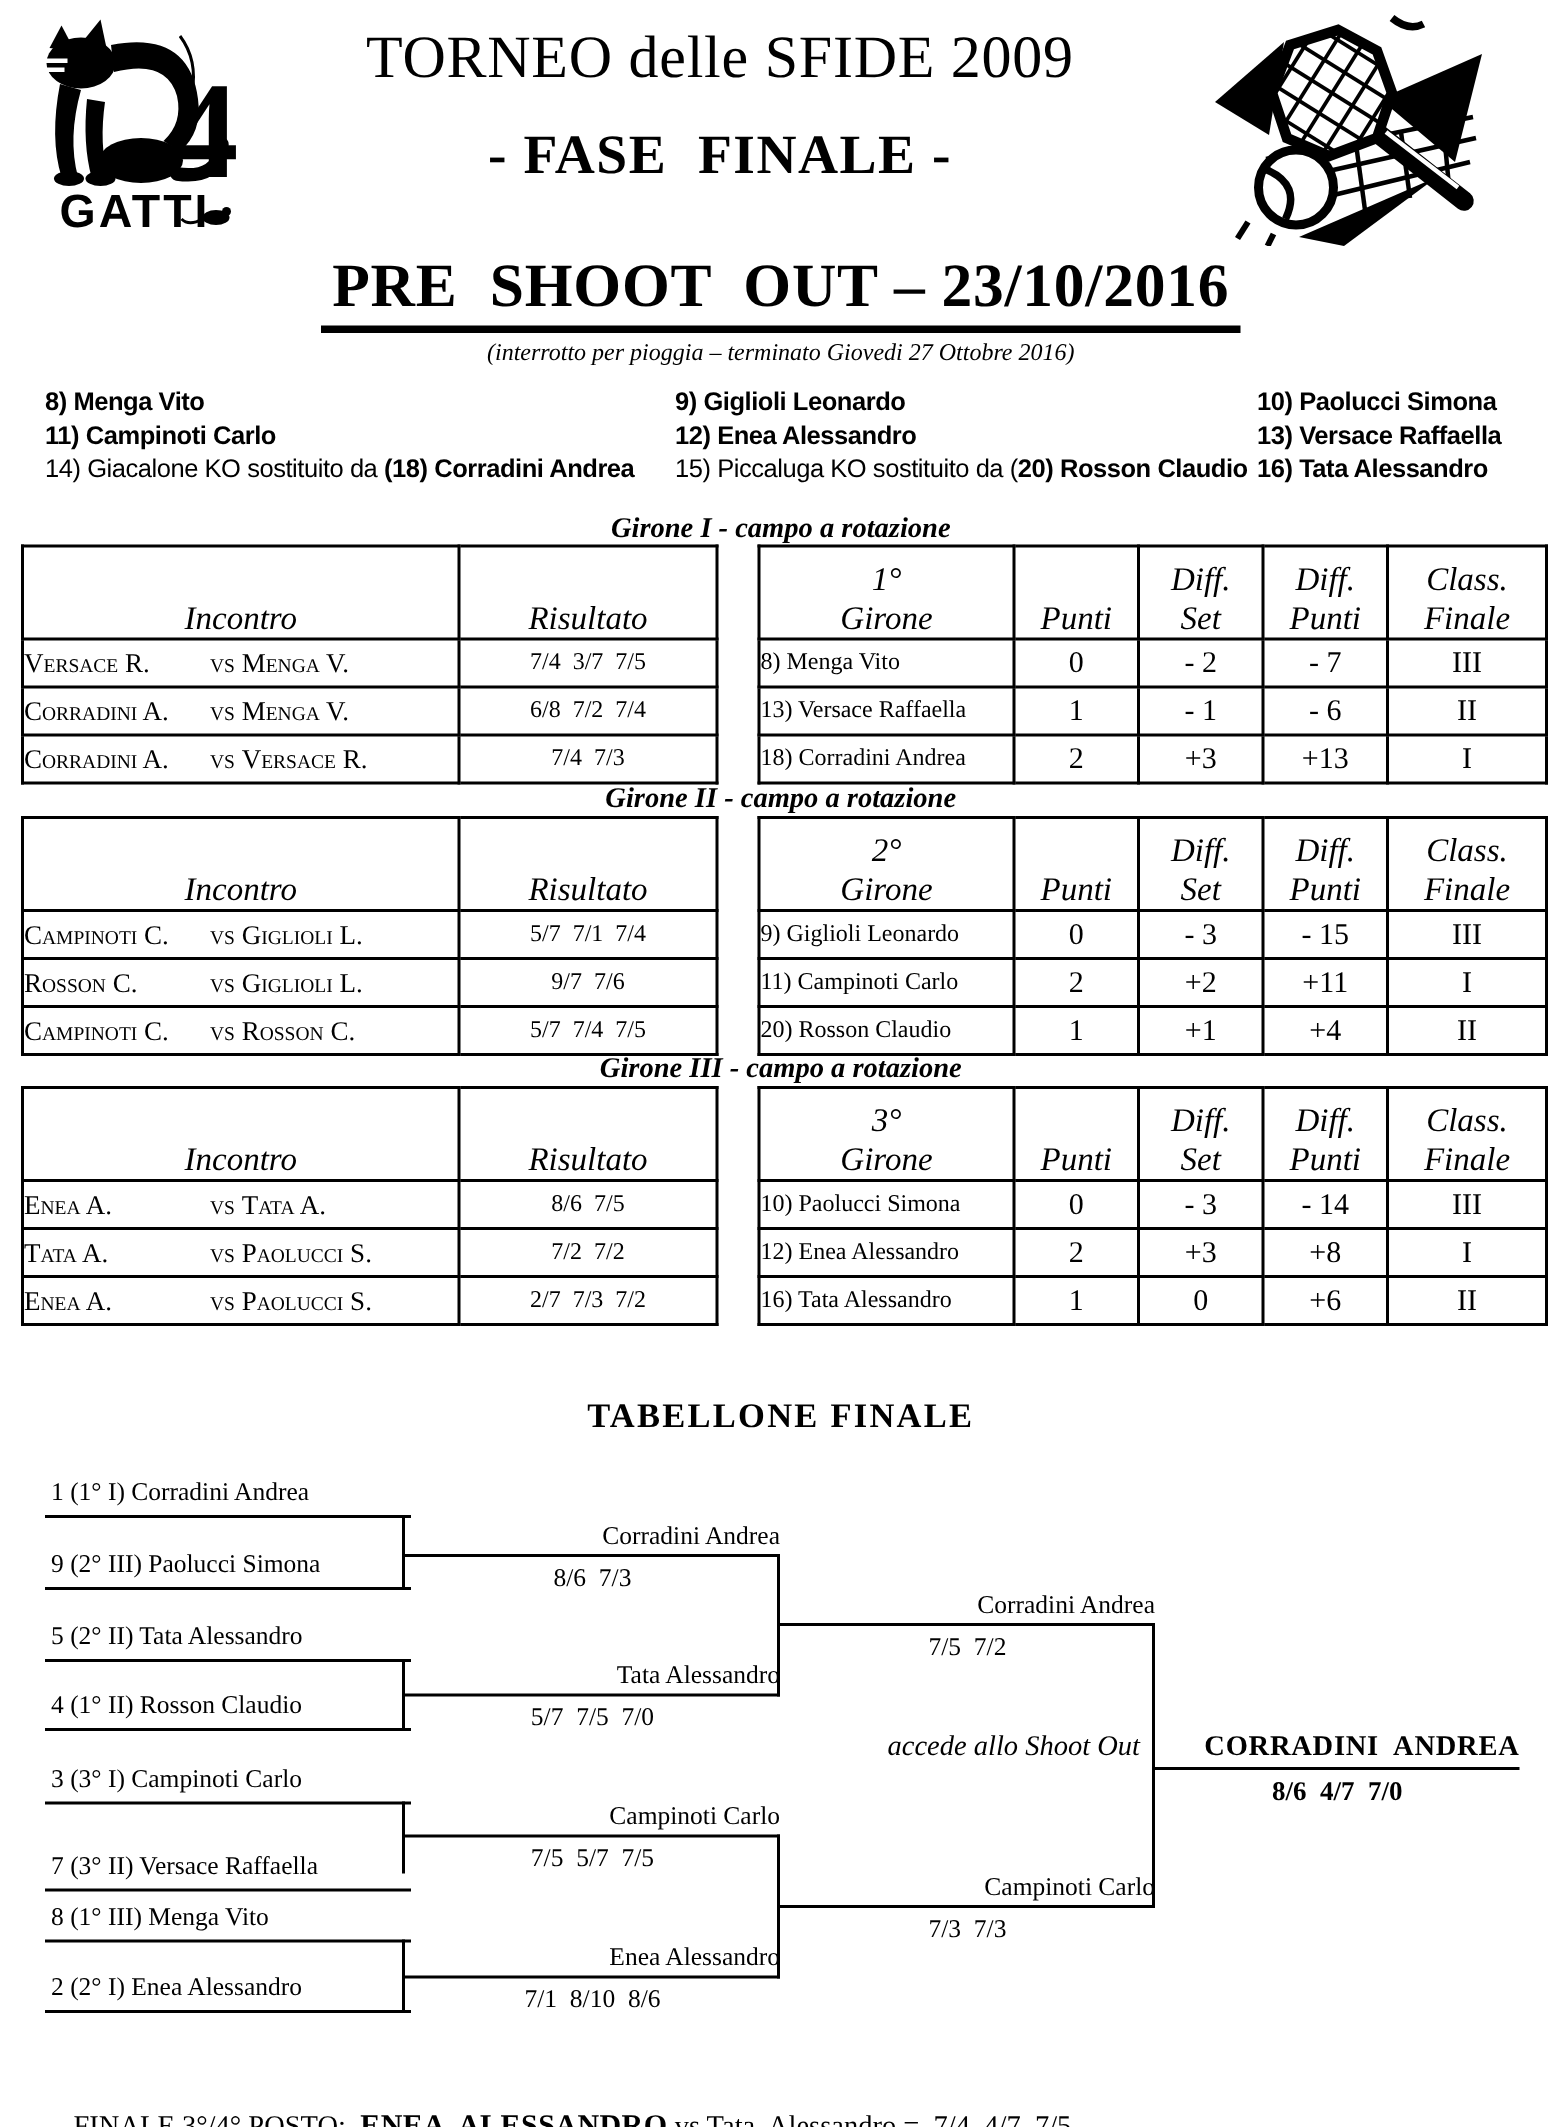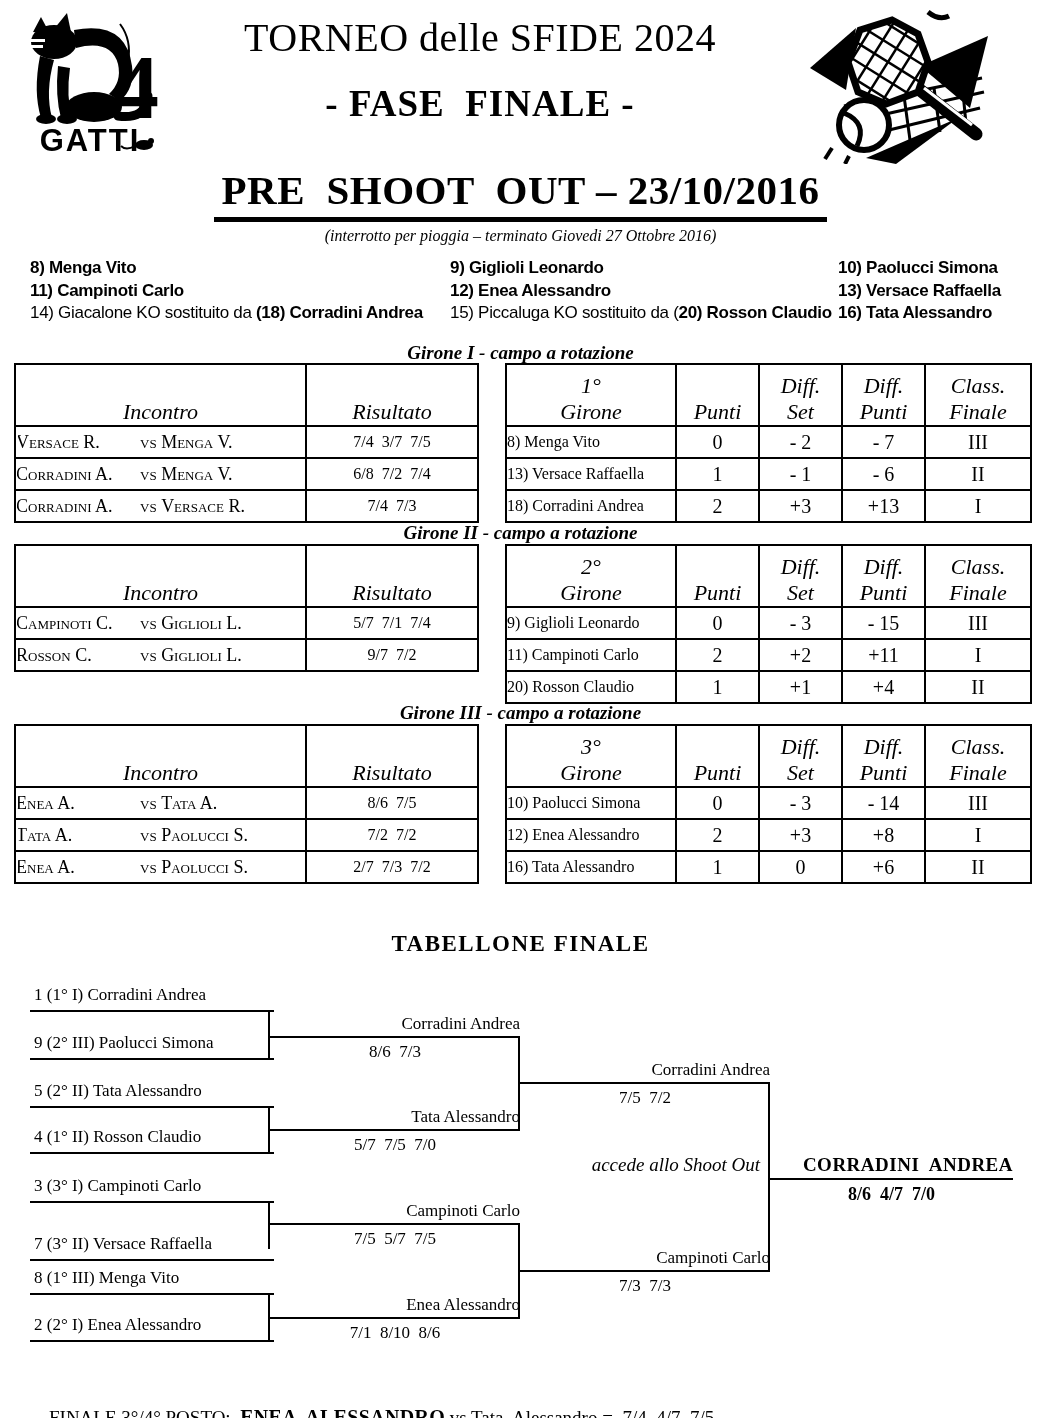--- a/index.html
+++ b/index.html
@@ -24,21 +24,21 @@
   .plist .plain{font-weight:normal;}
 
   
   .gtitle{left:0;width:1041px;text-align:center;font-size:19px;font-weight:bold;font-style:italic;}
   table.doc{border-collapse:collapse;table-layout:fixed;background:#fff;}
   .doc td,.doc th{border:2px solid #000;padding:0;overflow:hidden;}
   .hrow th{height:60px;}
   .drow td{height:30px;}
   .th-it{font-style:italic;font-weight:normal;font-size:22px;vertical-align:bottom;
          text-align:center;padding-bottom:3px;line-height:26px;}
-  .match-cell{font-variant:small-caps;font-size:18px;text-align:left;padding-left:8px;white-space:nowrap;border-radius:15px;}
+  .match-cell{font-variant:small-caps;font-size:18px;text-align:left;padding-left:8px;white-space:nowrap;}
   .pl1{display:inline-block;width:124px;}
   .score{text-align:center;font-size:16px;white-space:pre;}
   .sname{font-size:16px;text-align:left;padding-left:6px;white-space:nowrap;}
   .snum{font-size:20px;text-align:center;}
 
   
   .btitle{left:0;top:931px;width:1041px;text-align:center;font-size:23px;font-weight:bold;letter-spacing:1.5px;}
   .slot{left:30px;width:240px;height:25px;border-bottom:2px solid #000;font-size:17px;
         padding-left:4px;white-space:nowrap;}
   .wslot{width:250px;}
@@ -75,21 +75,21 @@
       <ellipse cx="32" cy="115" rx="10" ry="5" fill="#000"></ellipse>
       <ellipse cx="53" cy="115" rx="10" ry="5" fill="#000"></ellipse>
       <path d="M104,112 Q132,116 134,92" stroke="#000" stroke-width="9" fill="none" stroke-linecap="round"></path>
       <text x="76" y="147" text-anchor="middle" font-family="Liberation Sans, sans-serif" font-size="31" font-weight="bold" letter-spacing="2">GATTI</text>
       <ellipse cx="130" cy="141" rx="9" ry="5" fill="#000"></ellipse>
       <circle cx="137" cy="137" r="3" fill="#000"></circle>
       <path d="M121,142 q-9,5 -14,0" stroke="#000" stroke-width="2" fill="none"></path>
     </svg>
   </div>
 
-  <div class="abs doc-title">TORNEO delle SFIDE 2024</div>
+  <div class="abs doc-title">TORNEO delle SFIDE 2009</div>
   <div class="abs phase-title">- FASE  FINALE -</div>
 
   <div class="abs art-box">
     <svg viewBox="0 0 182 158" width="182" height="158">
       <defs>
         <clipPath id="rh">
             <polygon points="52,24 84,14 110,28 120,56 110,86 78,98 50,86 40,56"></polygon>
           </clipPath>
       </defs>
       <polygon points="2,62 48,22 38,84" fill="#000"></polygon>
@@ -243,21 +243,25 @@
         <tr class="hrow">
       <th class="th-it">Incontro</th>
       <th class="th-it">Risultato</th>
     </tr>
     <tr class="drow">
       <td class="match-cell"><span class="pl1">Campinoti C.</span><span>vs</span>&nbsp;<span>Giglioli L.</span></td>
       <td class="score">5/7  7/1  7/4</td>
     </tr>
     <tr class="drow">
       <td class="match-cell"><span class="pl1">Rosson C.</span><span>vs</span>&nbsp;<span>Giglioli L.</span></td>
-      <td class="score">9/7  7/2</td>
+      <td class="score">9/7  7/6</td>
+    </tr>
+    <tr class="drow">
+      <td class="match-cell"><span class="pl1">Campinoti C.</span><span>vs</span>&nbsp;<span>Rosson C.</span></td>
+      <td class="score">5/7  7/4  7/5</td>
     </tr>
   </tbody>
     </table>
   <table class="doc abs" style="left:505px;top:544px;width:525px;">
     <colgroup>
         <col style="width:170px">
         <col style="width:83px">
         <col style="width:83px">
         <col style="width:83px">
         <col style="width:106px">

